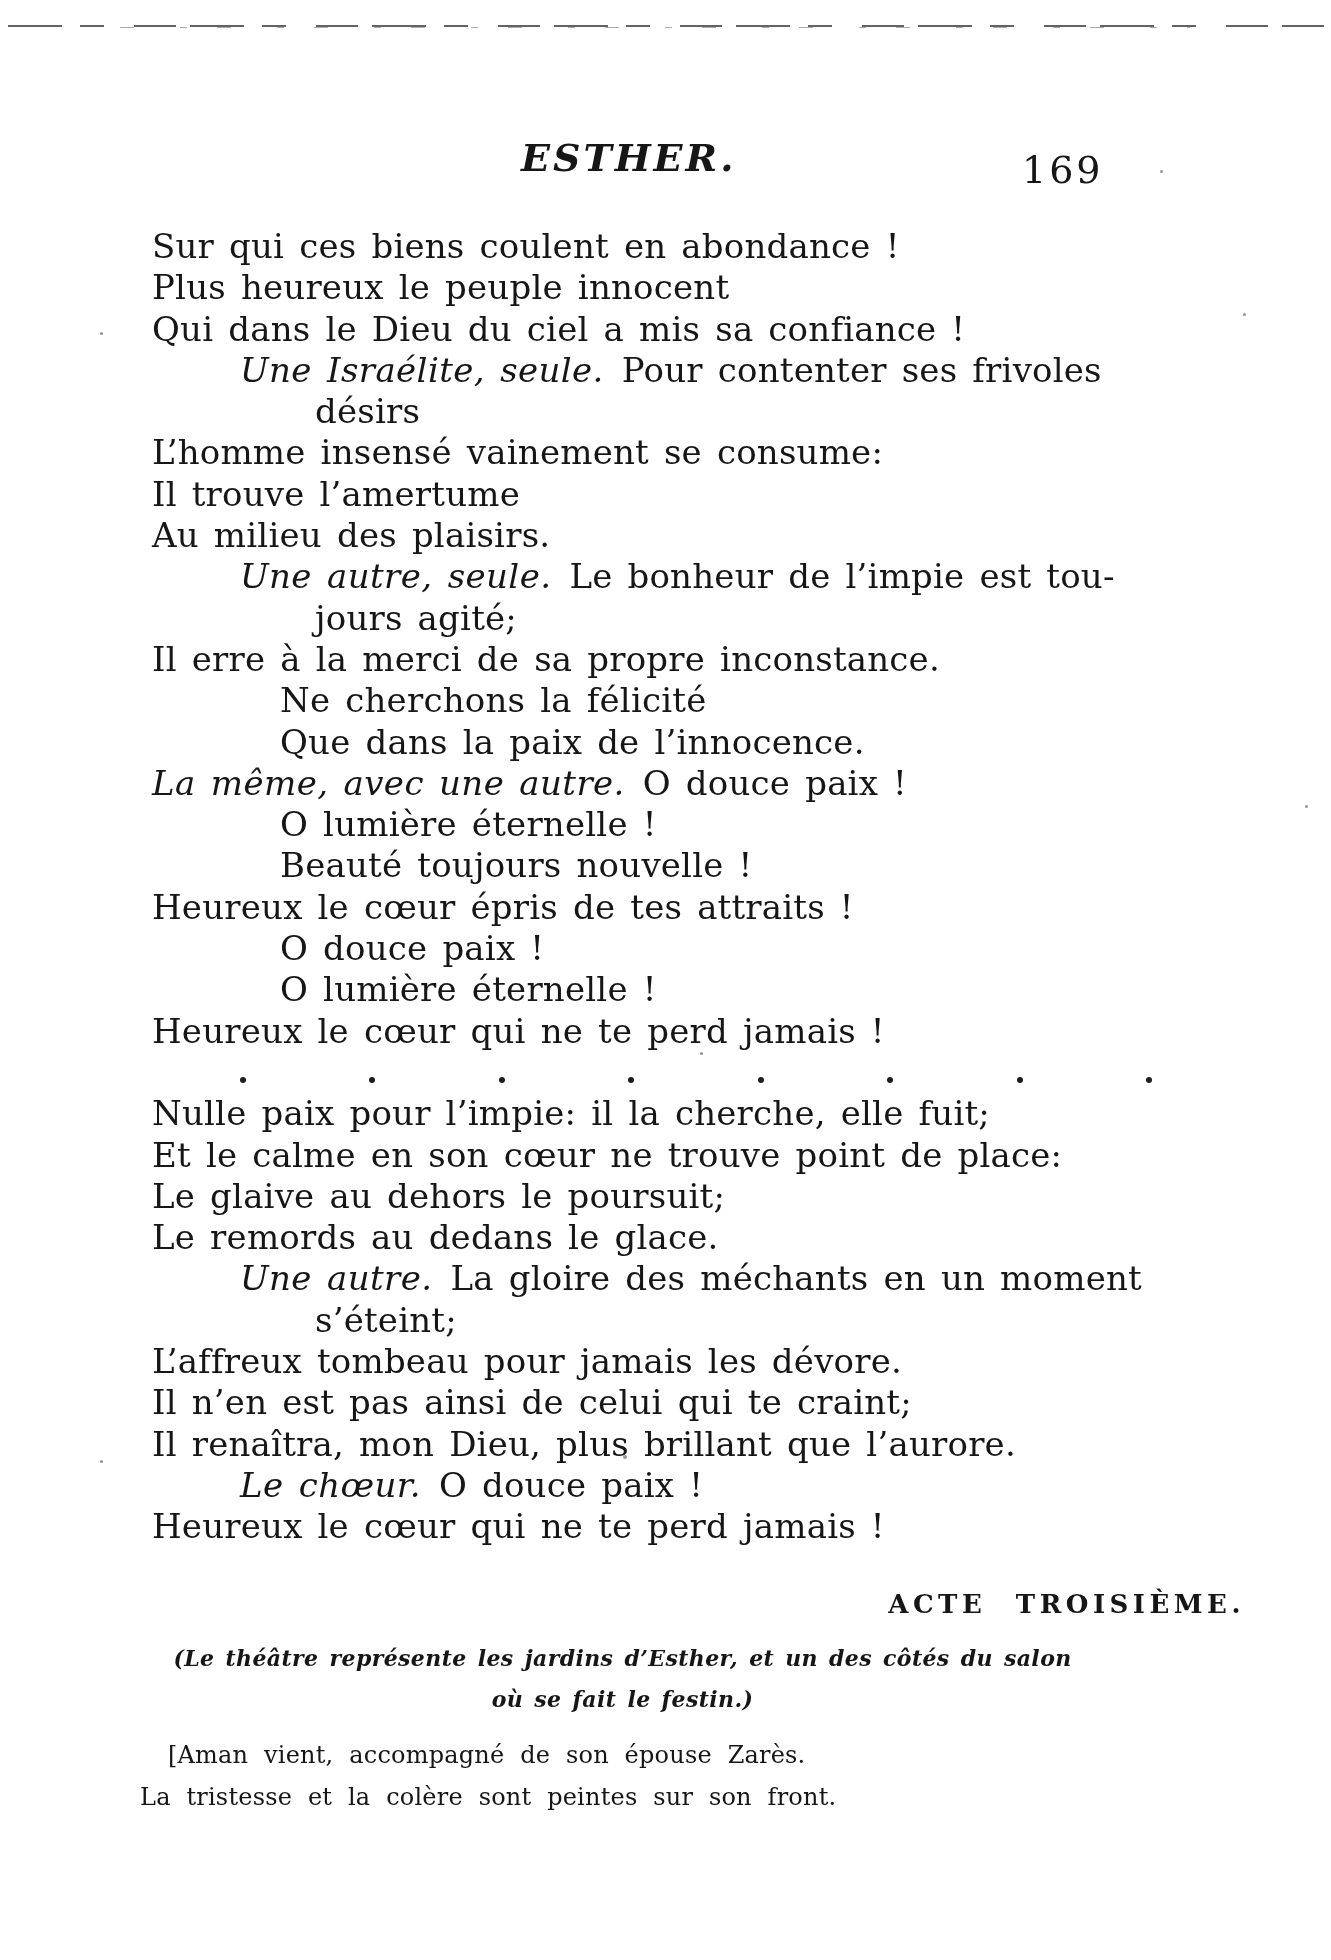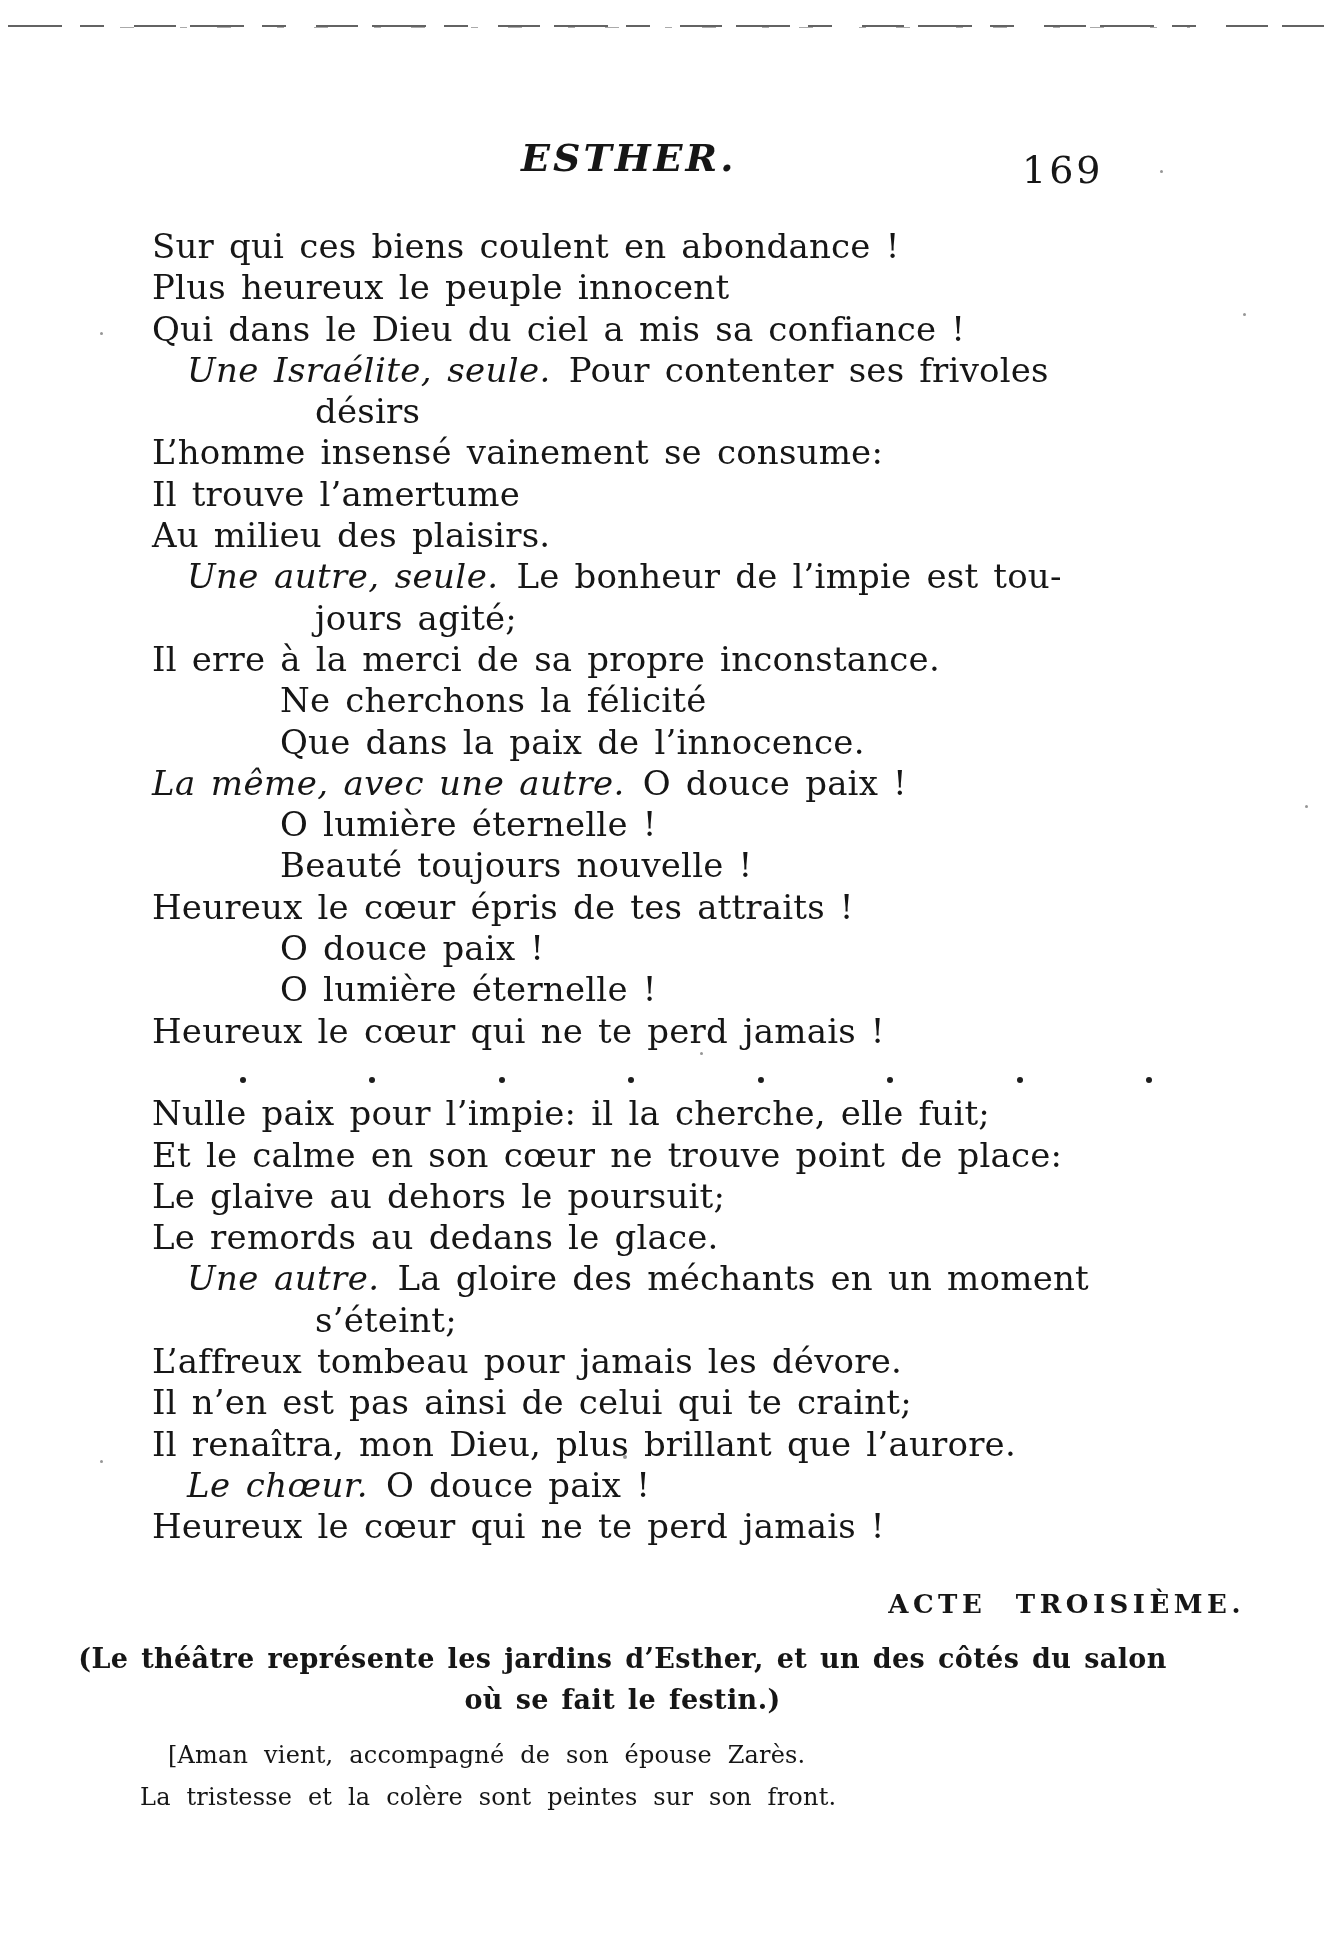--- a/index.html
+++ b/index.html
@@ -39,43 +39,43 @@
     position:absolute;top:148px;left:1022px;
     font-size:38px;letter-spacing:3px;line-height:44px;
   }
 
   .poem{
     position:absolute;left:152px;top:226px;width:1150px;
     font-size:34px;word-spacing:4px;letter-spacing:.2px;
   }
   .pline{height:41.3px;line-height:41.3px;white-space:nowrap;}
   .pline .speaker{font-style:italic;padding-right:18px;letter-spacing:.4px;}
-  .ind1{margin-left:35px;}
+  .ind1{margin-left:88px;}
   .ind2{margin-left:128px;}
   .ind3{margin-left:163px;}
 
   .divider-row{height:41.3px;display:flex;align-items:center;}
   .dots{
     display:flex;justify-content:space-between;align-items:center;
     width:912px;margin-left:88px;margin-top:14px;
   }
   .dot{width:6px;height:6px;border-radius:50%;background:#1d1d1d;}
 
   .act-heading{
     position:absolute;top:1589px;left:0;width:1245px;
     text-align:right;
     font-size:26px;font-weight:bold;
     letter-spacing:4.5px;word-spacing:16px;
     line-height:30px;white-space:nowrap;
   }
   .stage-dir{
     position:absolute;top:1638px;left:0;width:1245px;
     text-align:center;
-    font-weight:bold;
-    font-size:27px;line-height:41px;letter-spacing:.4px;word-spacing:3px;
+    font-style:italic;font-weight:bold;
+    font-size:22px;line-height:41px;letter-spacing:.4px;word-spacing:3px;
   }
   .narration{
     position:absolute;left:140px;top:1735px;width:1060px;
     font-size:24px;line-height:41.5px;word-spacing:8px;letter-spacing:.2px;
   }
   .narration .nline{white-space:nowrap;}
   .narration .nline.first{margin-left:28px;}
 </style>
 </head>
 <body>

